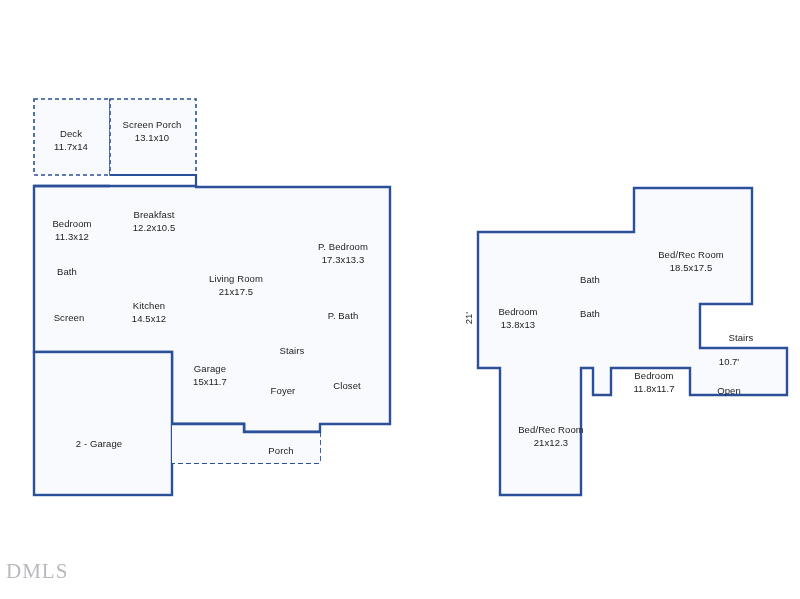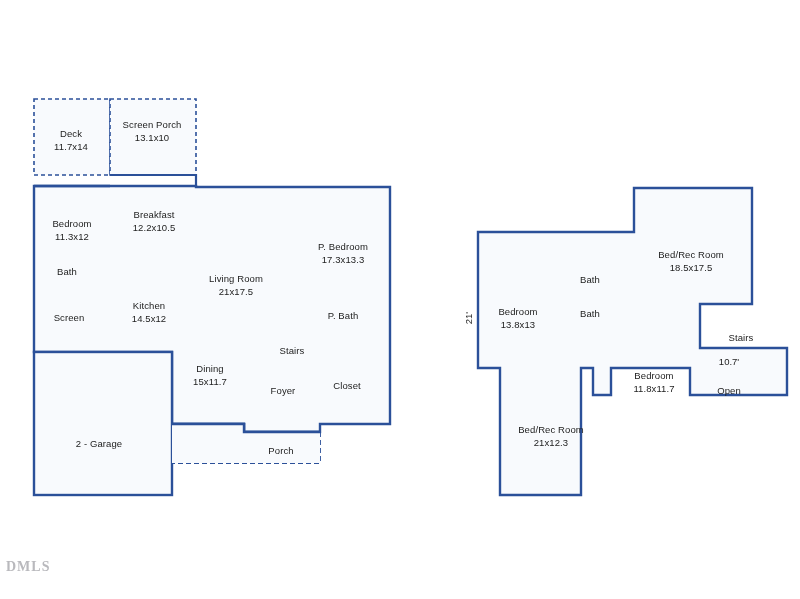--- a/index.html
+++ b/index.html
@@ -47,26 +47,25 @@
     color: #222222;
     white-space: nowrap;
     transform: translate(-50%, -50%);
   }
   .dim-vertical {
     transform: translate(-50%, -50%) rotate(-90deg);
   }
   .watermark {
     position: absolute;
     font-family: "Liberation Serif", serif;
-    font-size: 14px;
+    font-size: 21px;
     color: #b9b9bd;
     letter-spacing: 1px;
     white-space: nowrap;
     user-select: none;
-    font-weight: bold;
   }
 </style>
 </head>
 <body>
 
 <div id="floorplan-root">
 
   <svg class="plan-canvas" viewBox="0 0 800 599">
 
     <g>
@@ -206,21 +205,21 @@
 
   <div class="room-label" style="left:343px; top:315px;">
     <span class="rl-name">P. Bath</span>
   </div>
 
   <div class="room-label" style="left:292px; top:350px;">
     <span class="rl-name">Stairs</span>
   </div>
 
   <div class="room-label" style="left:210px; top:375px;">
-    <span class="rl-name">Dining</span>
+    <span class="rl-name">Garage</span>
     <span class="rl-dim">15x11.7</span>
   </div>
 
   <div class="room-label" style="left:283px; top:390px;text-align:center;">
     <span class="rl-name">Foyer</span>
   </div>
 
   <div class="room-label" style="left:347px; top:385px;">
     <span class="rl-name">Closet</span>
   </div>

